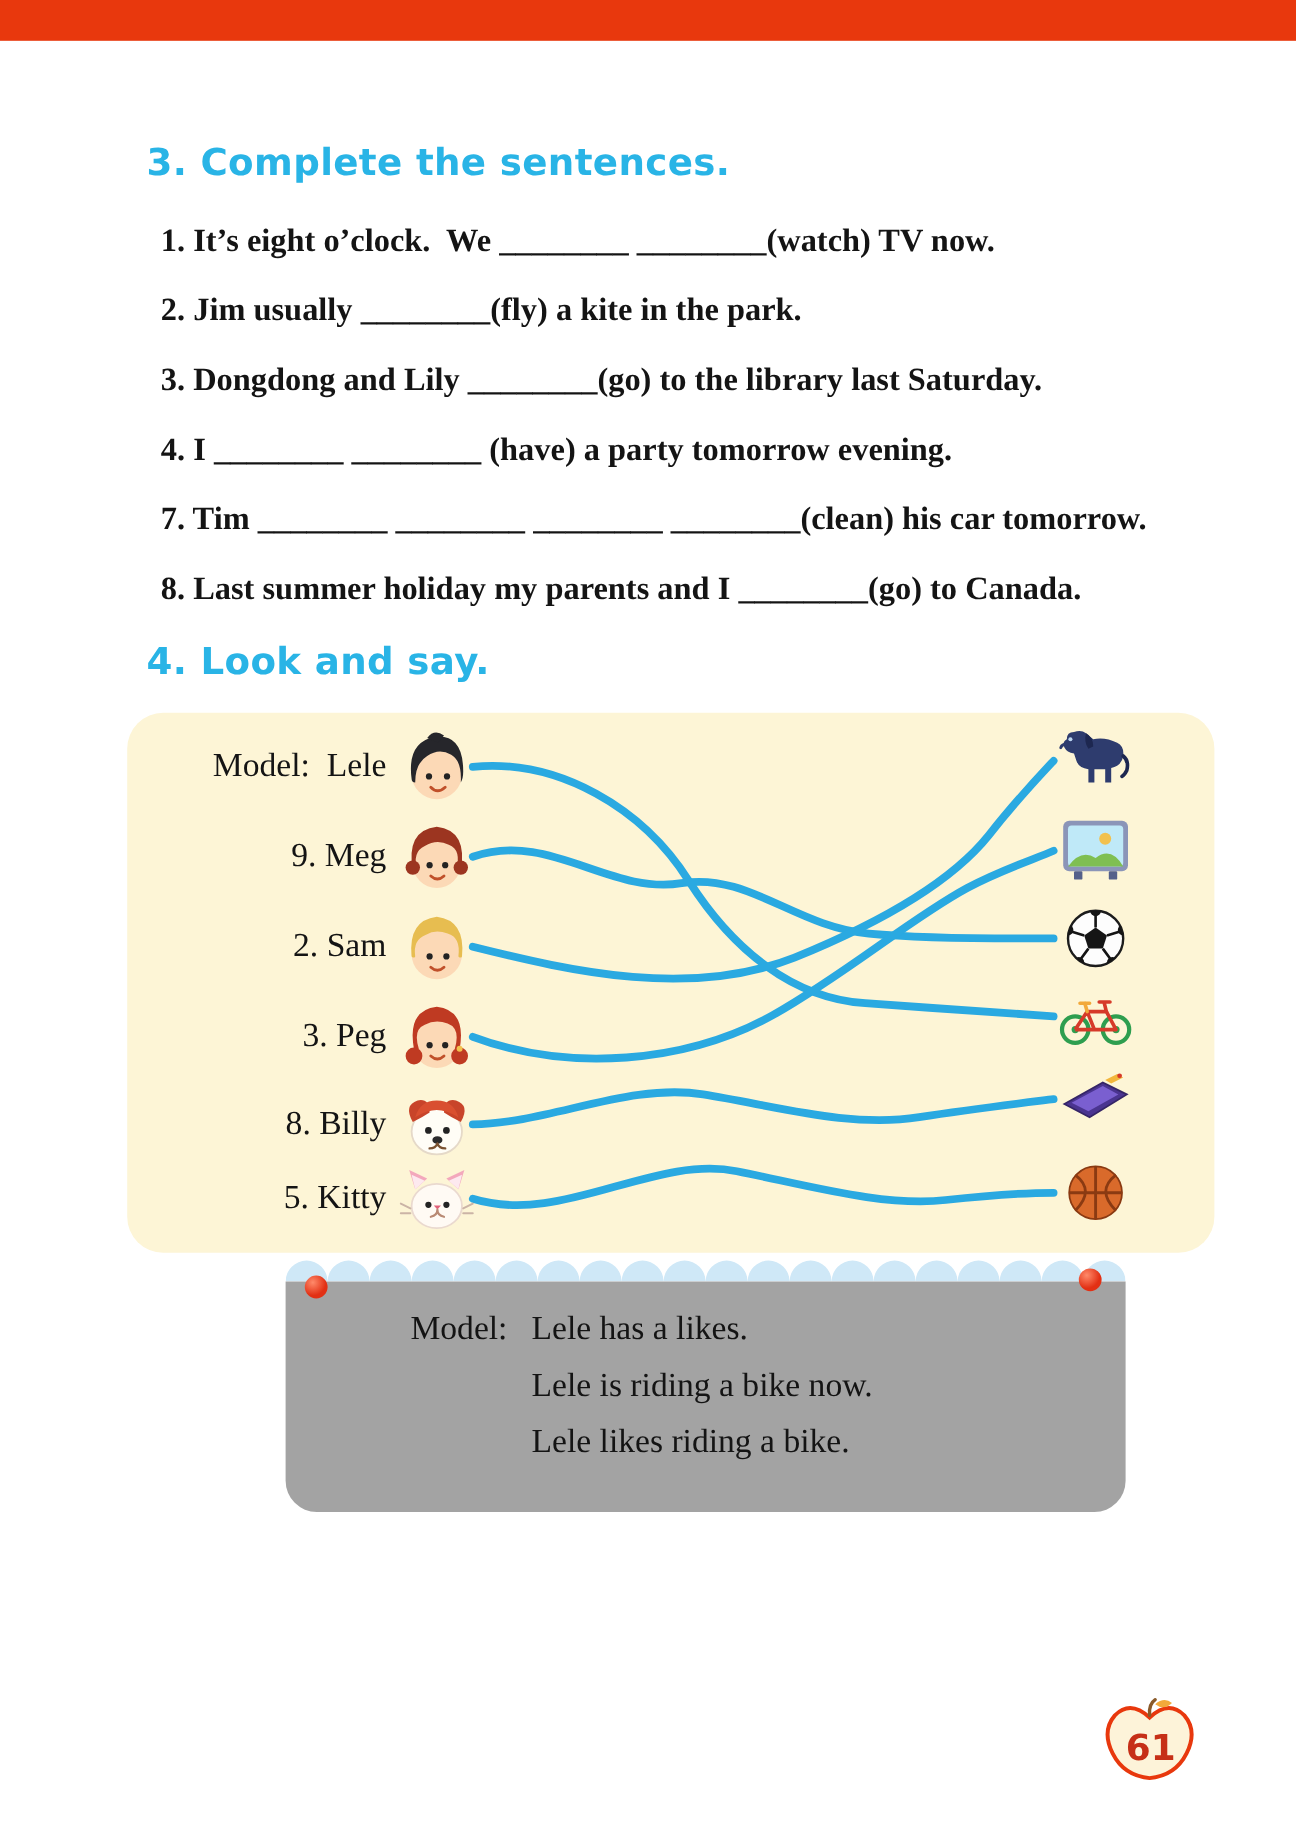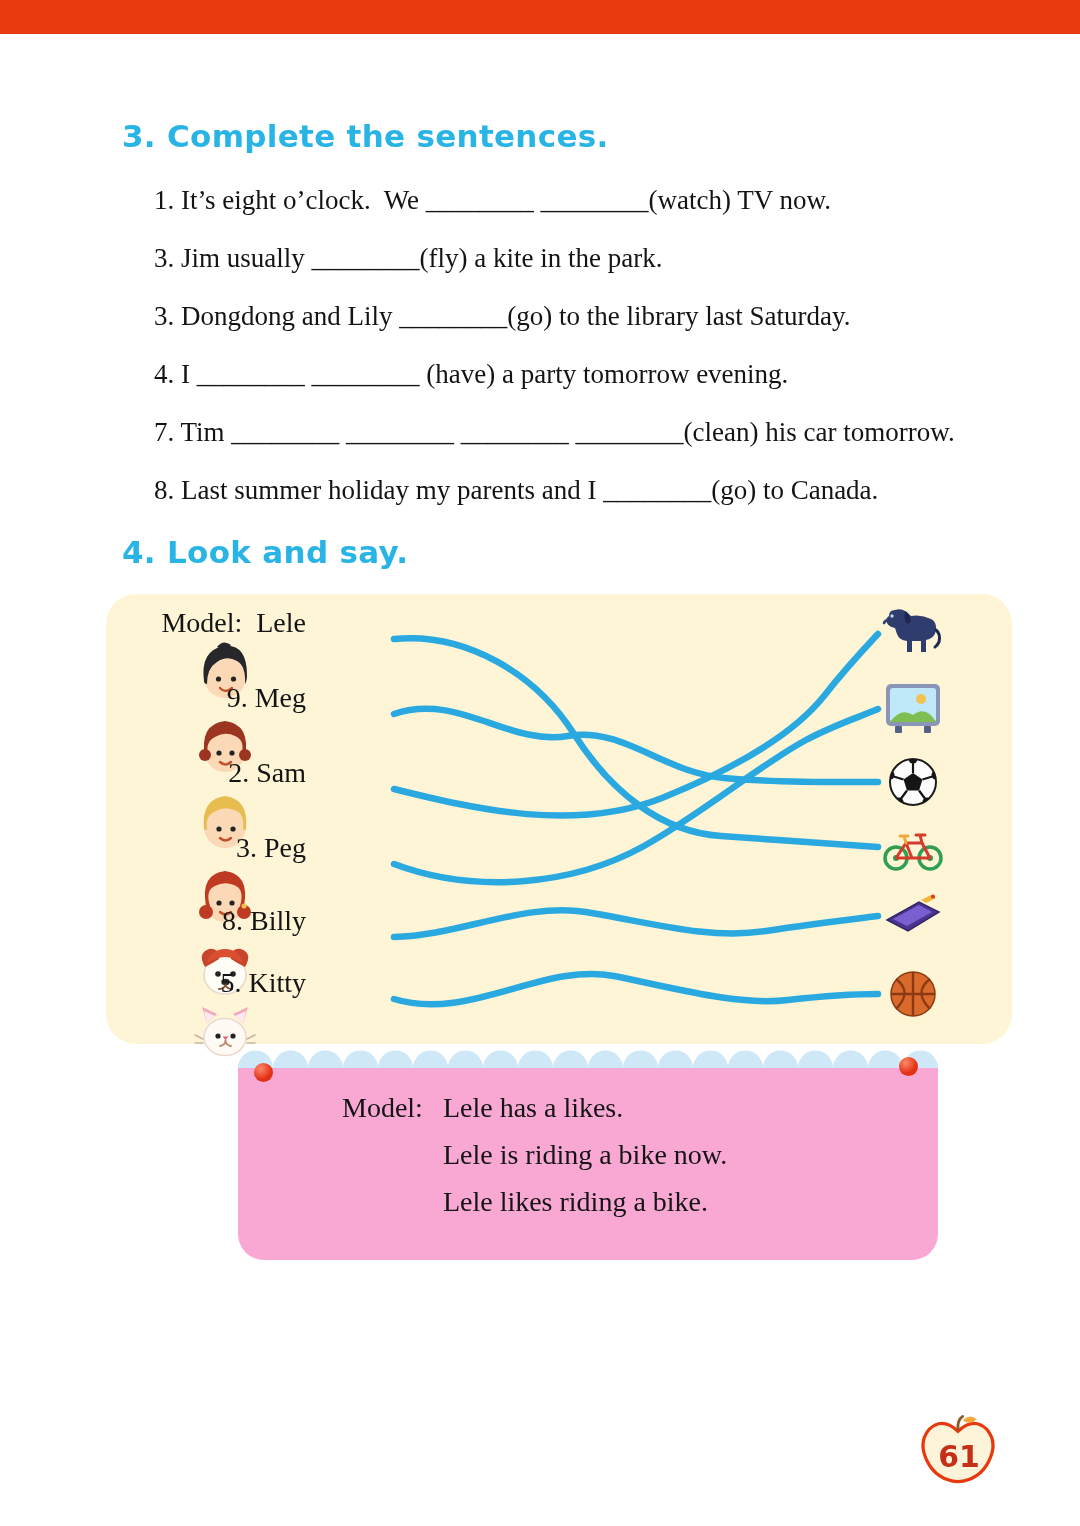--- a/index.html
+++ b/index.html
@@ -4,35 +4,35 @@
 <style>
   *{box-sizing:border-box;margin:0;padding:0;}
   html,body{background:#ffffff;}
   .page{position:relative;width:1080px;height:1526px;background:#ffffff;overflow:hidden;
         font-family:"Liberation Serif",serif;color:#141414;padding-left:16px;}
   .top-bar{position:absolute;top:0;left:0;width:100%;height:34px;background:#e8380d;}
   .content{position:absolute;top:0;left:0;width:100%;padding:118px 60px 0 122px;}
   .section-heading{font-family:"DejaVu Sans",sans-serif;font-weight:700;font-size:31px;
         color:#29b4e6;letter-spacing:.3px;margin:0 0 30px 0;}
   .section-heading.second{margin-top:28px;margin-bottom:24px;}
-  .sentences{margin-left:32px;}
+  .sentences{margin-left:12px;font-weight:bold;}
   .sentence{font-size:27px;line-height:32px;margin-bottom:26px;white-space:pre;}
   .match-panel{position:relative;width:906px;height:450px;margin-left:-16px;
         background:#fdf5d6;border-radius:30px;}
   .connections{position:absolute;inset:0;width:100%;height:100%;}
   .connection{stroke:#2aa9e1;stroke-width:6.5;fill:none;stroke-linecap:round;}
-  .match-left-row{position:absolute;left:28px;display:flex;align-items:center;height:64px;flex-direction:column;}
+  .match-left-row{position:absolute;left:44px;display:flex;align-items:center;height:64px;}
   .match-label{display:inline-block;width:182px;text-align:right;font-size:28px;
         white-space:pre;padding-right:10px;}
   .face-icon{width:64px;height:64px;display:inline-block;}
   .face-icon svg,.object-icon svg{width:100%;height:100%;display:block;}
   .object-icon{position:absolute;left:775px;width:64px;height:64px;}
   .model-wrap{position:relative;width:700px;margin-left:116px;margin-top:2px;}
   .scallop{display:block;width:700px;height:22px;}
-  .model-panel{position:relative;width:700px;height:192px;background:#f9a8d4;
+  .model-panel{position:relative;width:700px;height:192px;background:#a3a3a3;
         border-radius:0 0 26px 26px;}
   .dot{position:absolute;width:19px;height:19px;border-radius:50%;z-index:3;
         background:radial-gradient(circle at 35% 30%, #ff8a6a, #e23014 60%);}
   .dot.left{left:16px;top:17px;}
   .dot.right{right:20px;top:11px;}
   .model-text{display:flex;padding:16px 0 0 104px;font-size:28px;}
   .model-label{white-space:pre;margin-right:20px;line-height:47px;}
   .model-lines div{line-height:47px;}
   .page-number{position:absolute;right:80px;bottom:38px;width:84px;height:76px;}
   .defs-svg{position:absolute;width:0;height:0;overflow:hidden;}
@@ -151,21 +151,21 @@
 </svg>
 
 <div class="page">
   <div class="top-bar"></div>
 
   <div class="content">
     <h2 class="section-heading">3. Complete the sentences.</h2>
 
     <div class="sentences">
       <div class="sentence">1. It’s eight o’clock.  We ________ ________(watch) TV now.</div>
-      <div class="sentence">3. Jim usually ________(fly) a kite in the park.</div>
+      <div class="sentence">2. Jim usually ________(fly) a kite in the park.</div>
       <div class="sentence">3. Dongdong and Lily ________(go) to the library last Saturday.</div>
       <div class="sentence">4. I ________ ________ (have) a party tomorrow evening.</div>
       <div class="sentence">7. Tim ________ ________ ________ ________(clean) his car tomorrow.</div>
       <div class="sentence">8. Last summer holiday my parents and I ________(go) to Canada.</div>
     </div>
 
     <h2 class="section-heading second">4. Look and say.</h2>
 
     <div class="match-panel">
       <svg class="connections" viewBox="0 0 906 450">

